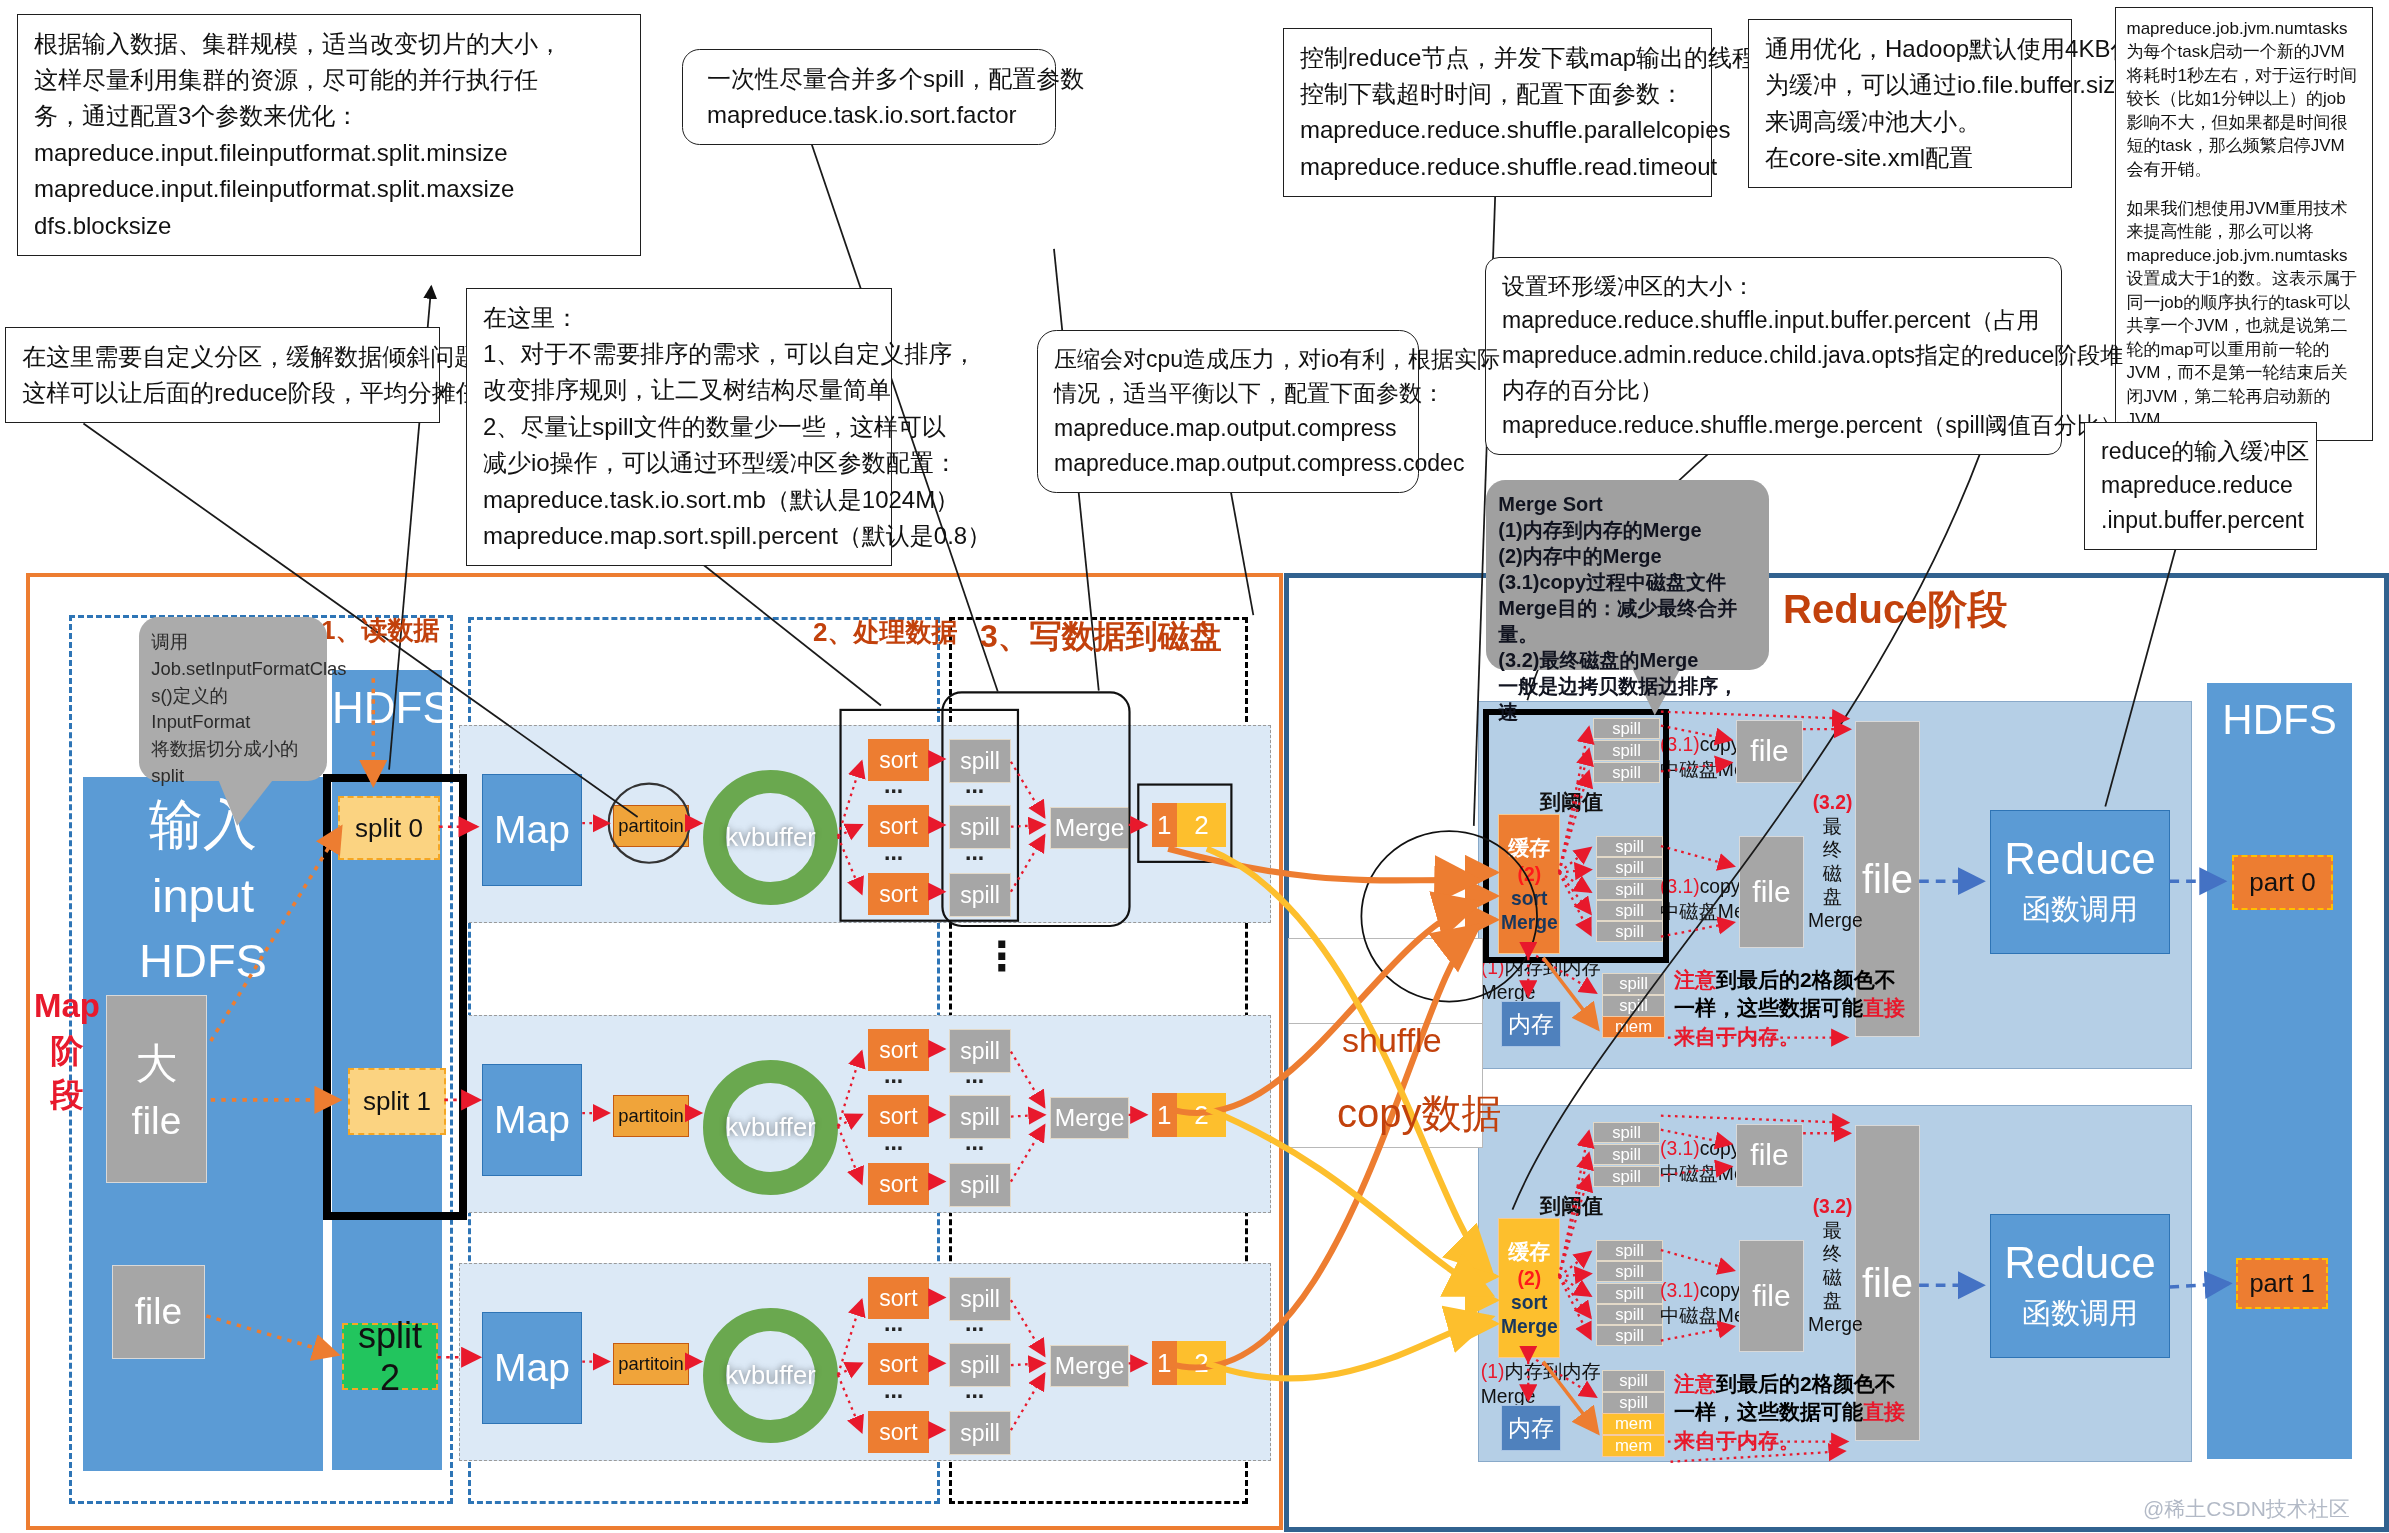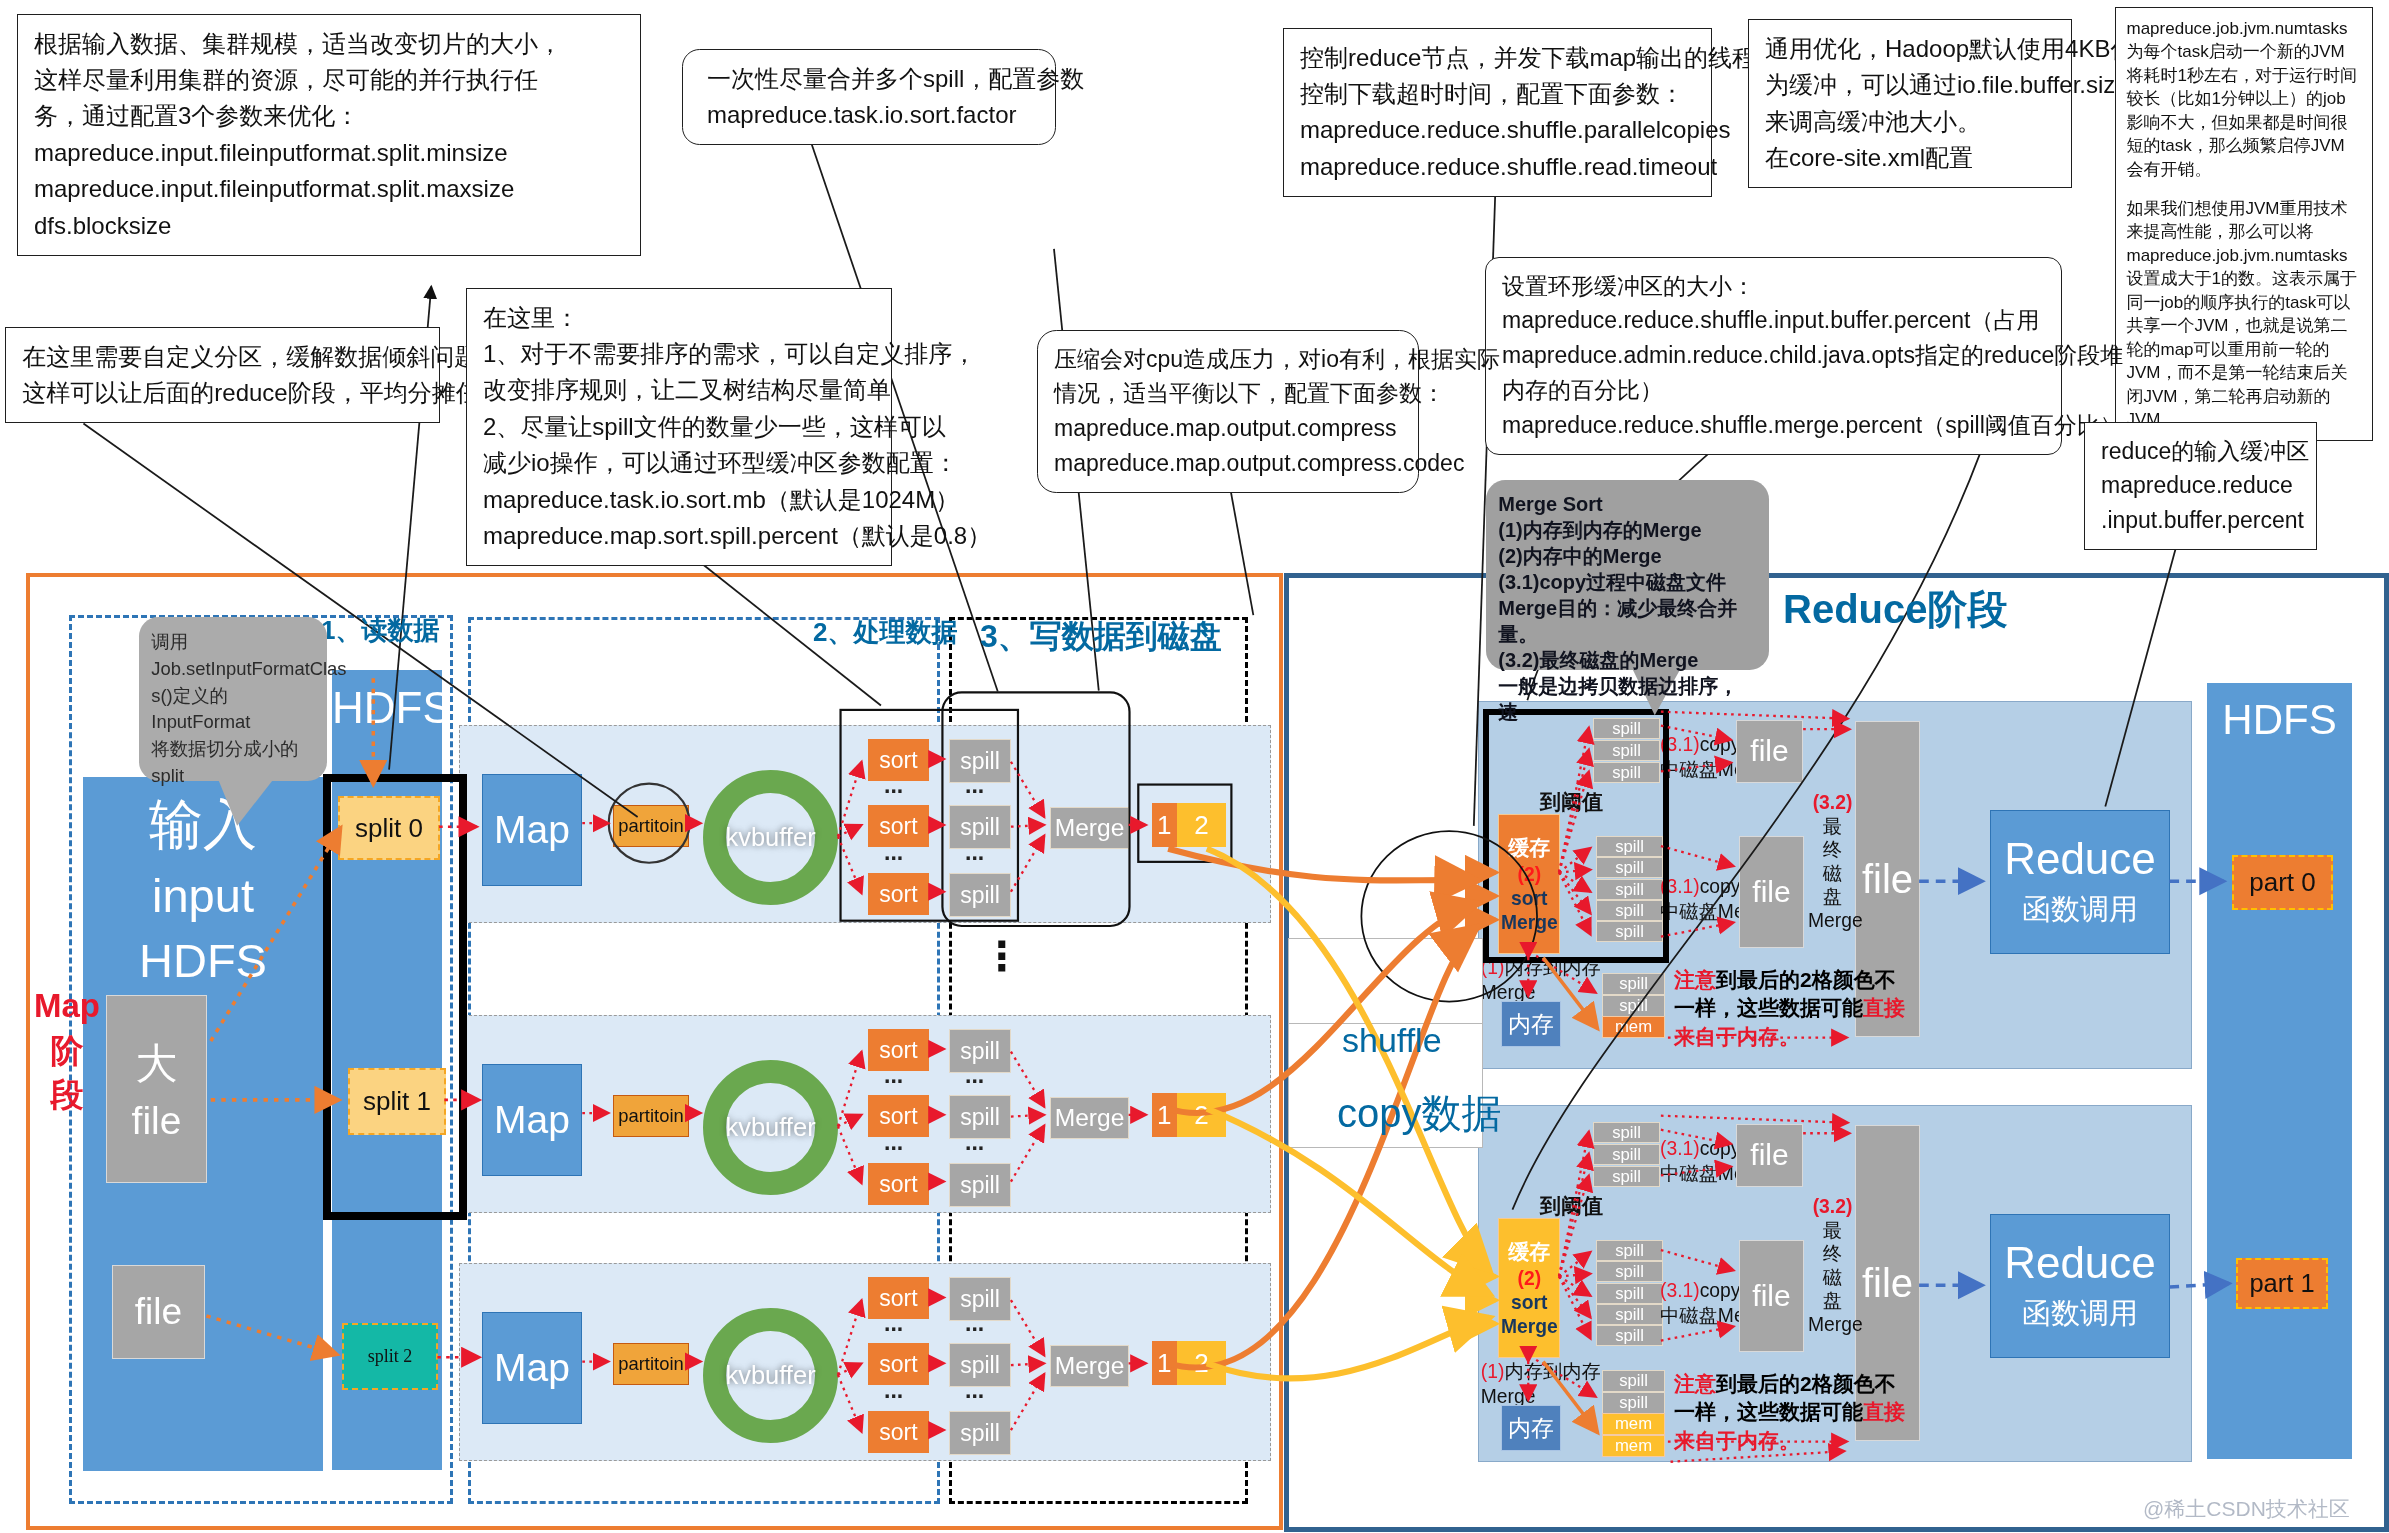--- a/index.html
+++ b/index.html
@@ -1,21 +1,21 @@
 <!DOCTYPE html>
 <html style="font-size:14px"><head>
 <meta charset="utf-8">
 <style>
   html,body{margin:0;padding:0;background:#fff;}
   body{font-family:"Liberation Sans","DejaVu Sans",sans-serif;}
   #stage{position:relative;width:2389px;height:1534px;background:#fff;overflow:hidden;}
   .a{position:absolute;}
   .bx{position:absolute;background:#fff;border:1.8px solid #1f1f1f;color:#111;padding:10.5px 16px;font-size:24px;line-height:1.52;z-index:10;}
   .bx div{white-space:nowrap;}
-  .lbl{position:absolute;color:#0369a1;font-weight:bold;z-index:9;white-space:nowrap;}
+  .lbl{position:absolute;color:#c2410c;font-weight:bold;z-index:9;white-space:nowrap;}
   .blue{background:#5b9bd5;color:#fff;}
   .grayb{background:#a6a6a6;color:#fff;border:0.9px solid #e3d9c8;}
   .cc{display:flex;align-items:center;justify-content:center;text-align:center;}
   .col{display:flex;flex-direction:column;align-items:center;justify-content:center;text-align:center;}
   .maprow{position:absolute;left:459px;width:810px;height:196px;background:#dce9f6;border:1.8px dashed #9a9a9a;z-index:3;}
   .redrow{position:absolute;left:1478px;width:712px;background:#b5cfe6;border:0.9px solid #89a9c9;z-index:3;}
   .sortb{position:absolute;left:408px;width:61px;height:42px;background:#ed7d31;color:#fff;font-size:23px;}
   .spillb{position:absolute;left:489px;width:60px;height:42px;}
   .dots{position:absolute;font-weight:bold;font-size:23px;color:#222;}
   .spItem{position:absolute;left:114px;width:65px;height:19.3px;font-size:16.7px;}
@@ -64,21 +64,21 @@
     <div style="font-size:42px;">大</div>
     <div style="font-size:39px;">file</div>
   </div>
   <div class="a fileb cc" style="left:112px;top:1265px;width:91px;height:92px;font-size:37px;z-index:4;">file</div>
 
   <div class="a blue" style="left:332px;top:670px;width:110px;height:800px;z-index:3;"></div>
   <div class="a" style="left:332px;top:683px;width:110px;text-align:center;color:#fff;font-size:44px;z-index:4;">HDFS</div>
 
   <div class="a cc" style="left:338px;top:796px;width:98px;height:60px;background:#fbd381;border:2.6px dashed #f5a623;font-size:26px;color:#111;z-index:5;">split 0</div>
   <div class="a cc" style="left:348px;top:1068px;width:94px;height:63px;background:#fbd381;border:2.6px dashed #f5a623;font-size:26px;color:#111;z-index:5;">split 1</div>
-  <div class="a cc" style="left:342px;top:1323px;width:92px;height:63px;background:#14b8a6;border:2.6px dashed #f5a623;font-size:18px;color:#111;z-index:5;font-family:Liberation Serif, serif;">split 2</div>
+  <div class="a cc" style="left:342px;top:1323px;width:92px;height:63px;background:#22c55e;border:2.6px dashed #f5a623;font-size:36px;color:#111;z-index:5;">split 2</div>
 
   <div class="a" style="left:323px;top:774px;width:128px;height:430px;border:8px solid #000;z-index:6;"></div>
 
   <div class="maprow" style="top:725px;">
     <div class="a blue cc" style="left:22px;top:48px;width:98px;height:110px;font-size:39px;border:1.8px solid #2e74b5;">Map</div>
     <div class="a cc" style="left:153px;top:79px;width:74px;height:40px;background:#f0a43a;border:0.9px solid #c55a11;font-size:18.4px;color:#111;">partitoin</div>
     <div class="a" style="left:243px;top:44px;width:135px;height:135px;border:23px solid #6aa84f;border-radius:50%;box-sizing:border-box;"></div>
     <div class="a cc" style="left:243px;top:44px;width:135px;height:135px;color:#fff;font-size:25.5px;text-shadow:0 0 6.1px rgba(0,0,0,.55);">kvbuffer</div>
     <div class="sortb cc" style="top:13px;">sort</div>
     <div class="sortb cc" style="top:79px;">sort</div>

